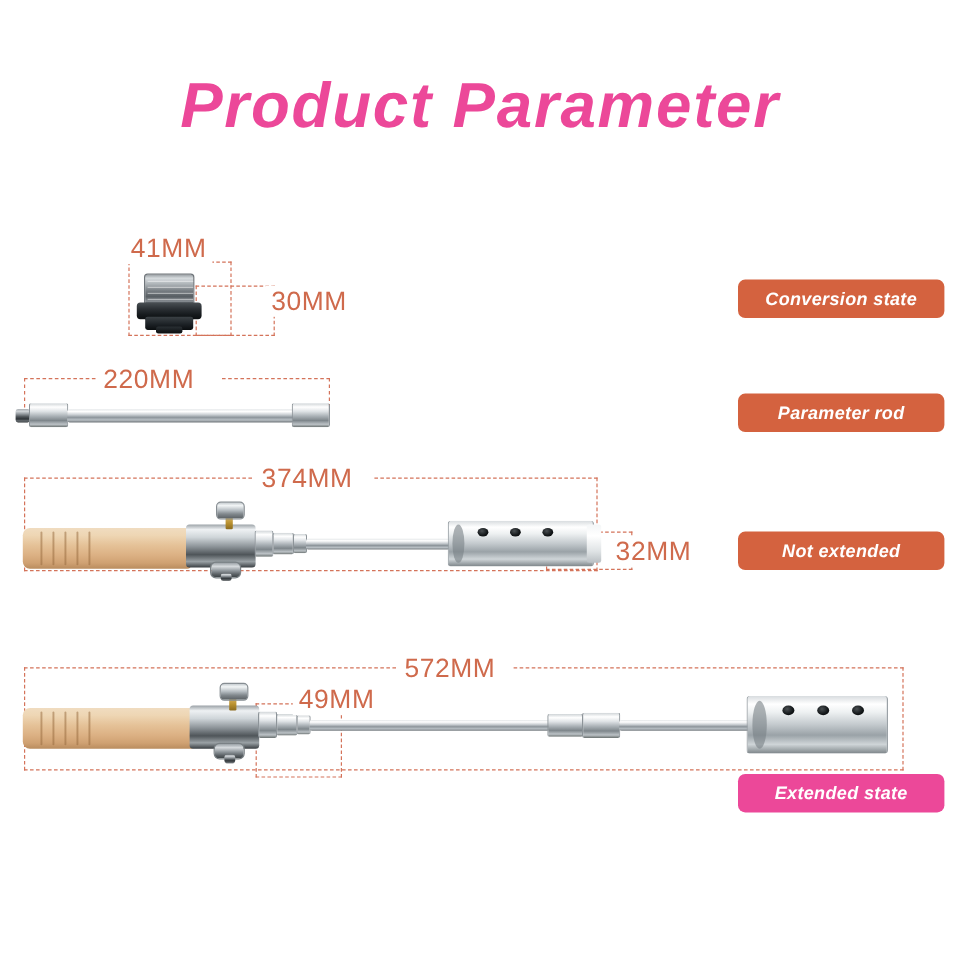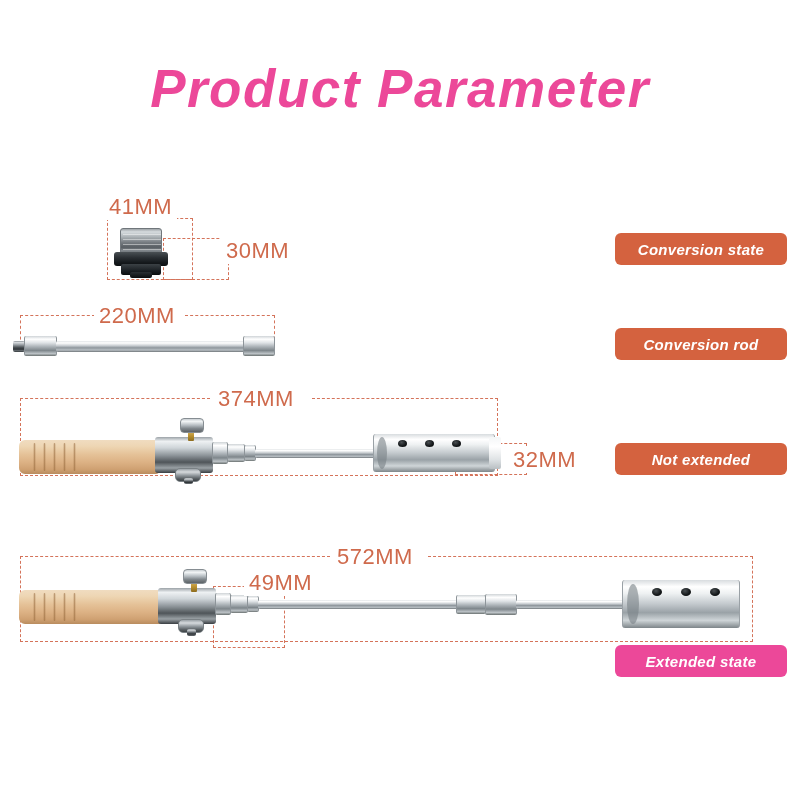--- a/index.html
+++ b/index.html
@@ -214,24 +214,24 @@
     <div class="dash-line-h" style="left:185px; top:315px; width:90px;"></div>
     <div class="dash-line-v" style="left:274px; top:315px; height:30px;"></div>
 
     <div>
       <div class="part dark-metal" style="left:13px; top:341px; width:12px; height:11px;"></div>
       <div class="part chrome-nut" style="left:24px; top:336px; width:33px; height:20px;"></div>
       <div class="part chrome-shaft" style="left:56px; top:341px; width:189px; height:11px;"></div>
       <div class="part chrome-nut" style="left:243px; top:336px; width:32px; height:20px;"></div>
     </div>
 
-    <div class="dim-label" style="left:94px; top:303px;">220MM</div>
+    <div class="dim-label" style="left:81px; top:303px;">220MM</div>
 
     <div class="badge" style="left:615px; top:328px; width:172px; height:32px; background:#d4623f;">
-      <span>Conversion rod</span>
+      <span>Parameter rod</span>
     </div>
   </div>
 
   <div>
 
     <div class="dash-line-v" style="left:20px; top:398px; height:78px;"></div>
     <div class="dash-line-h" style="left:20px; top:398px; width:190px;"></div>
     <div class="dash-line-h" style="left:312px; top:398px; width:186px;"></div>
     <div class="dash-line-v" style="left:497px; top:398px; height:78px;"></div>
     <div class="dash-line-h" style="left:20px; top:475px; width:478px;"></div>

